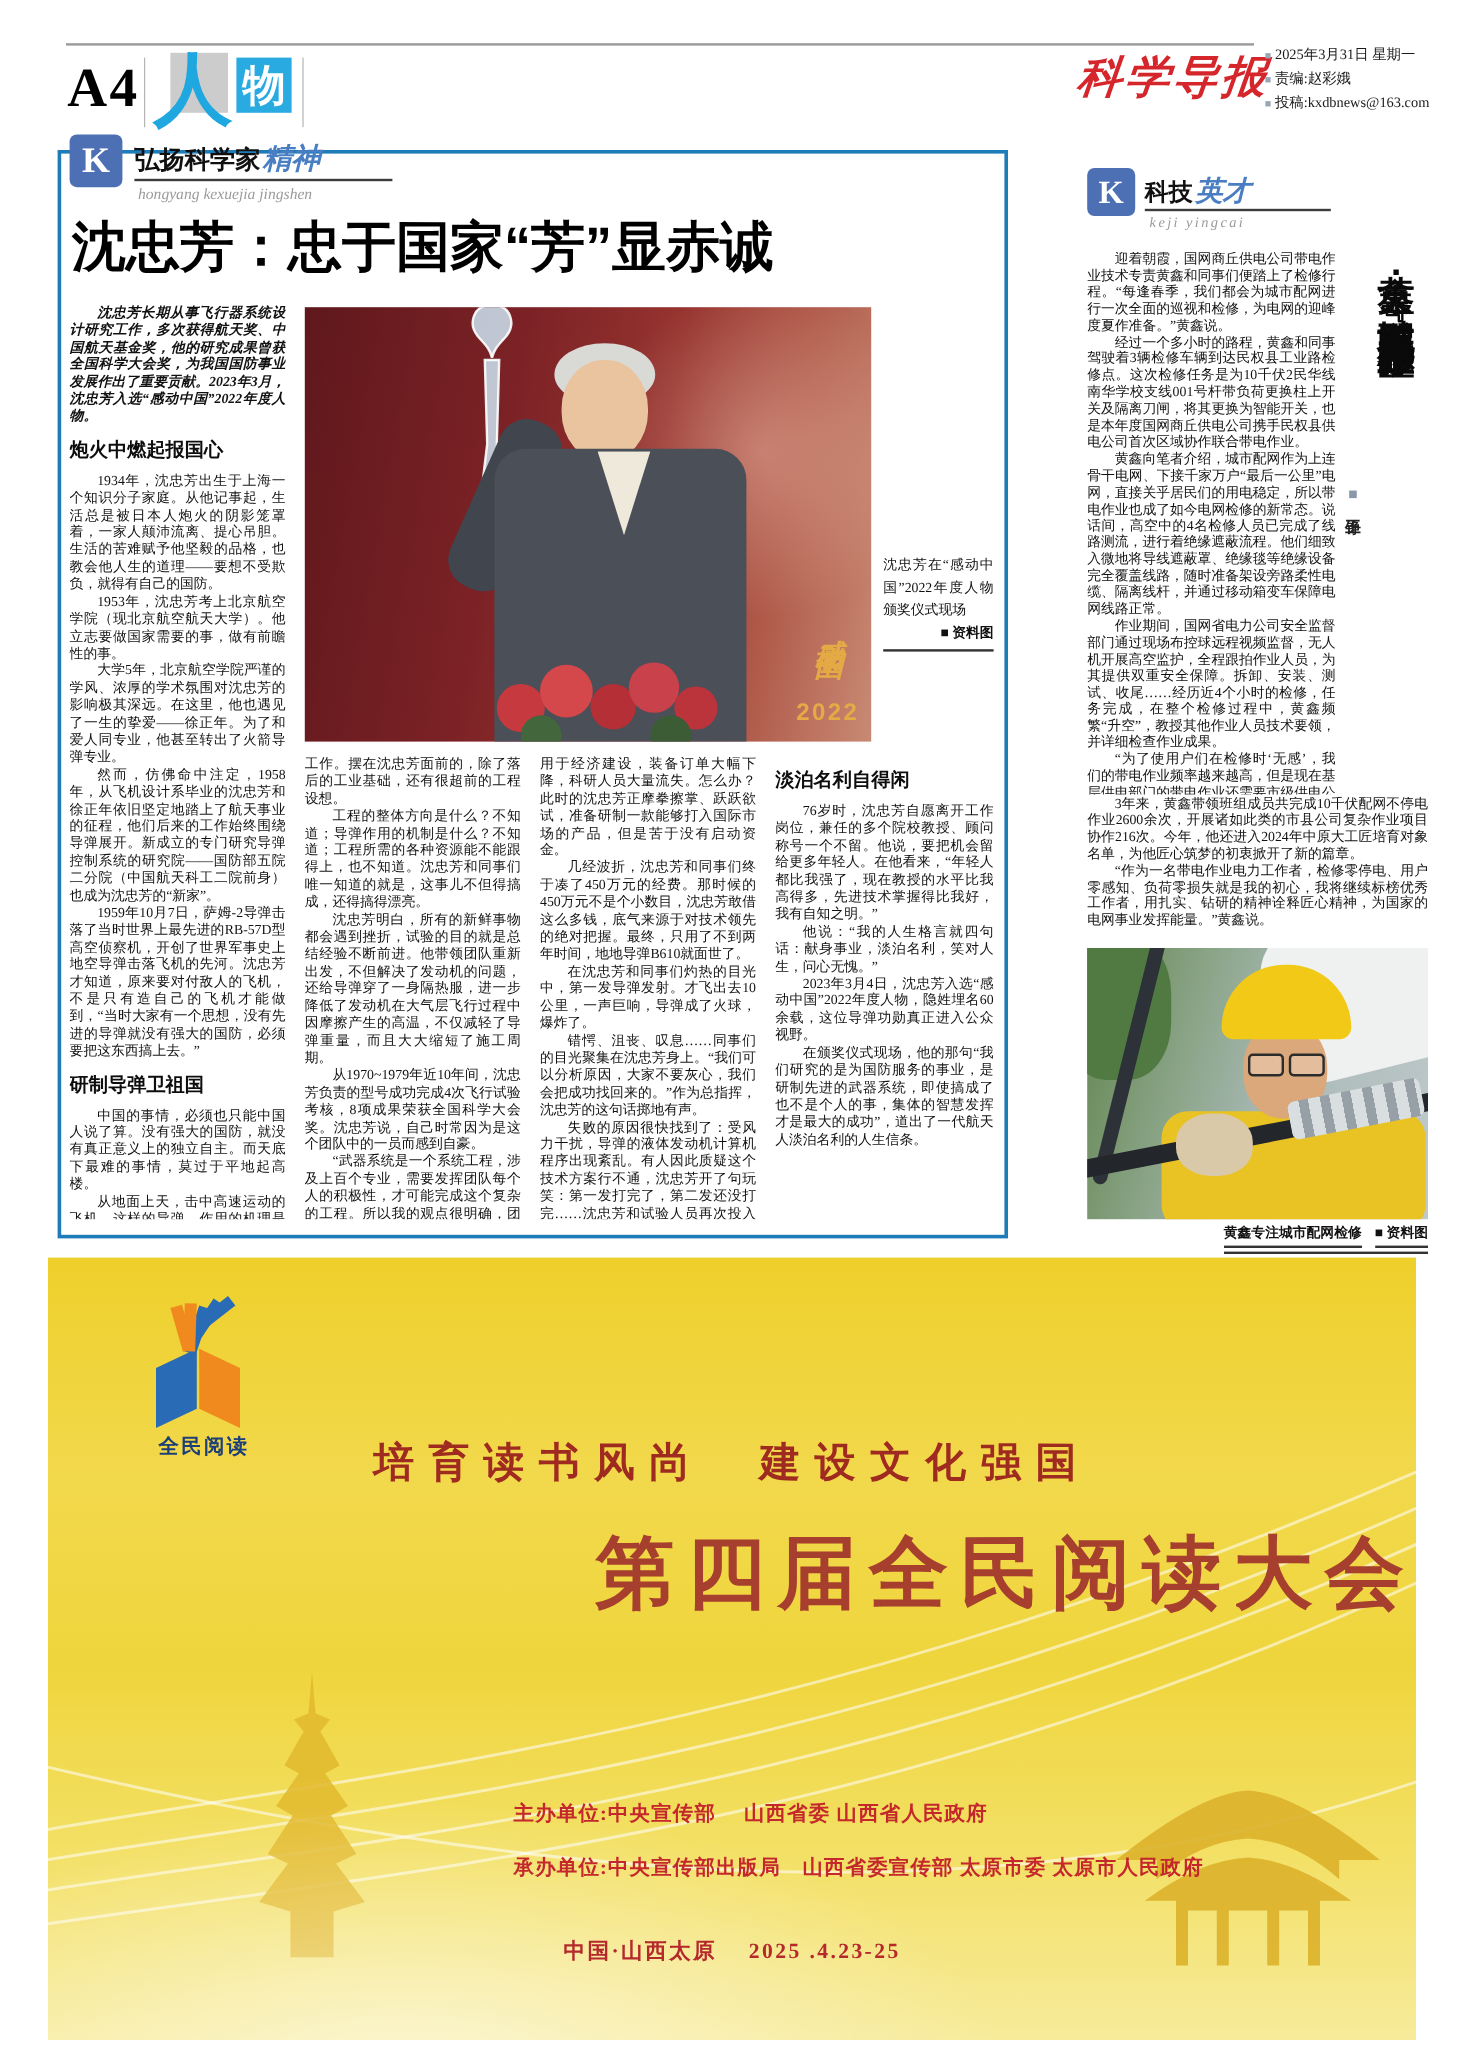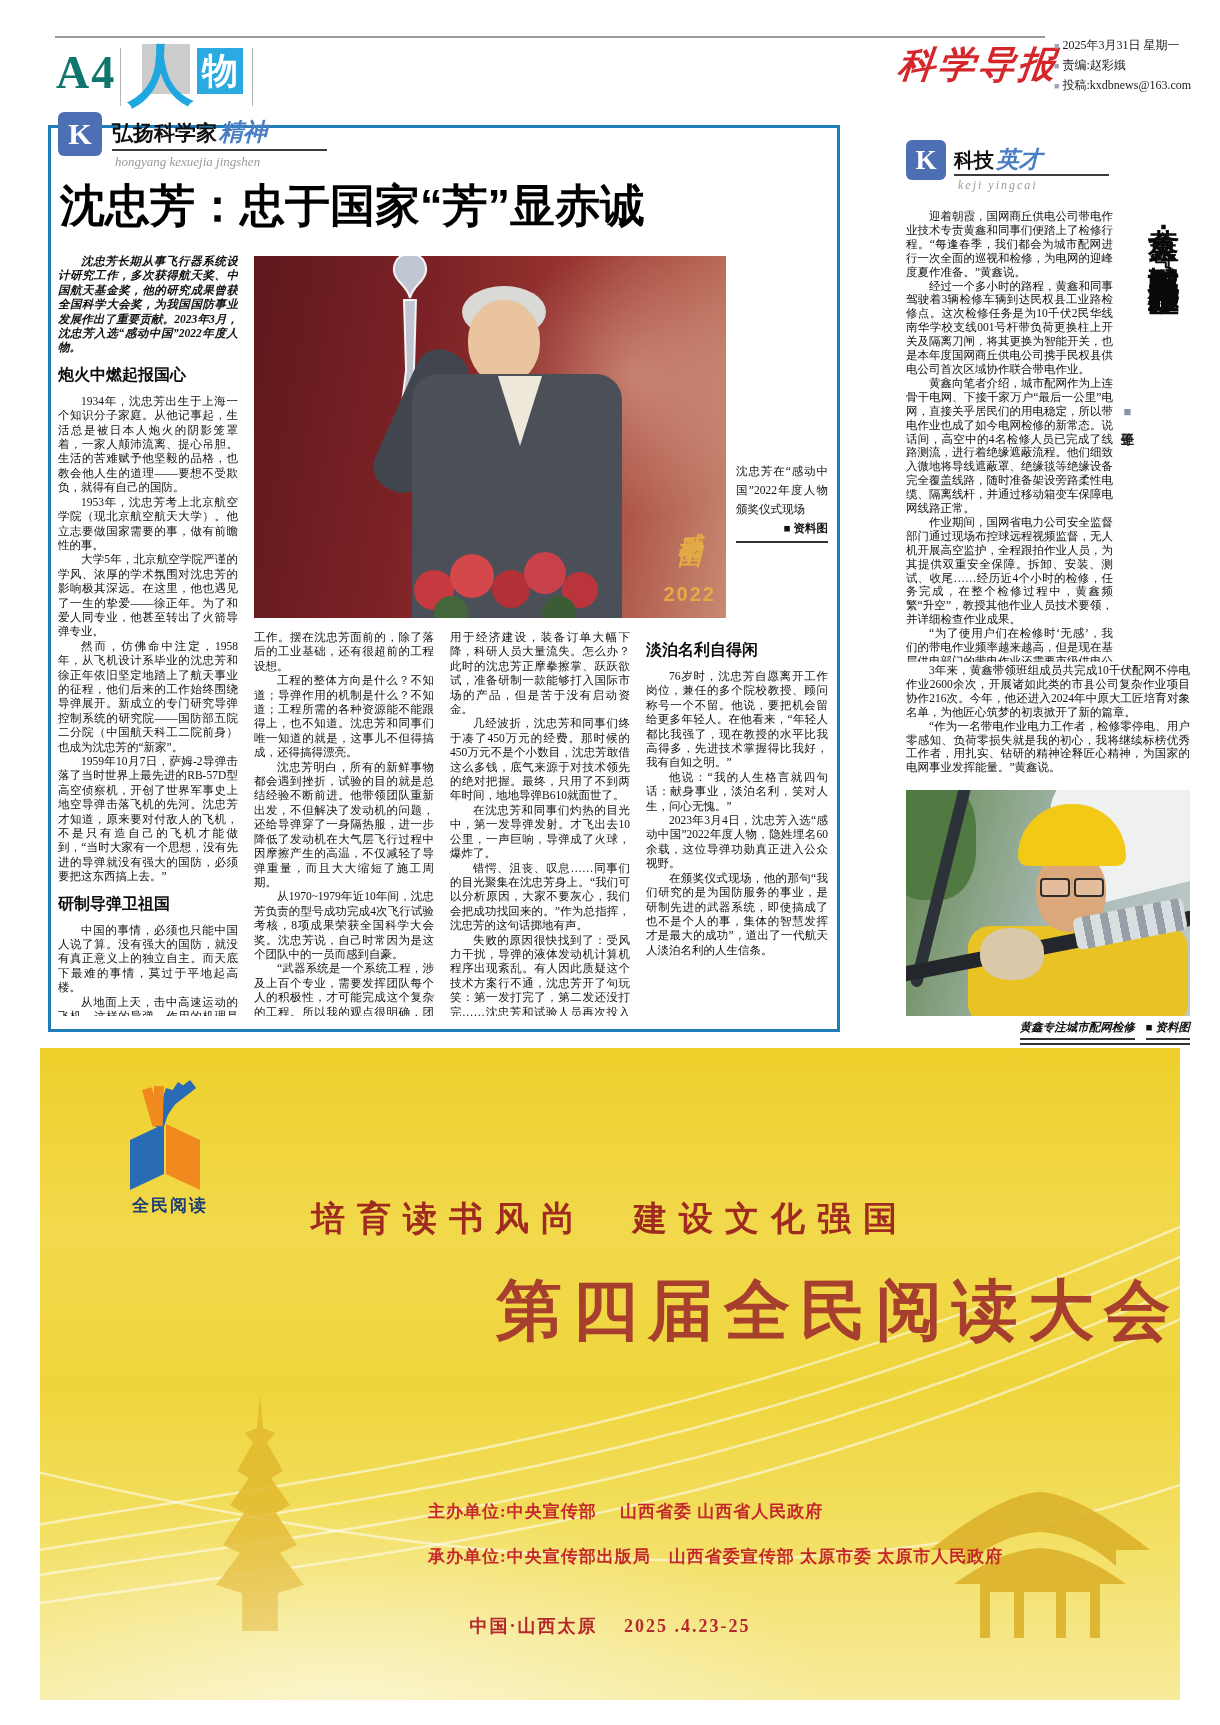--- a/index.html
+++ b/index.html
@@ -1,21 +1,21 @@
 <!DOCTYPE html>
 <html><head>
 <meta charset="utf-8">
 <style>
   html,body{margin:0;padding:0;background:#e9e9e9;}
   .page{position:relative;width:1220px;height:1725px;background:#ffffff;margin:0 auto;overflow:hidden;
         font-family:"Liberation Serif",serif;color:#111;}
 
   
   .topline{position:absolute;left:55px;top:36px;width:990px;height:2px;background:#9a9a9a;}
-  .pageno{position:absolute;left:56px;top:46px;font:bold 46px "Liberation Serif",serif;color:#0f766e;letter-spacing:2px;}
+  .pageno{position:absolute;left:56px;top:46px;font:bold 46px "Liberation Serif",serif;color:#000000;letter-spacing:2px;}
   .vline{position:absolute;top:48px;width:1px;height:58px;background:#b5b5b5;}
   .sec-gray{position:absolute;left:142px;top:44px;width:48px;height:50px;background:#cccccc;}
   .sec-ren{position:absolute;left:128px;top:30px;font:bold 66px "Liberation Serif",serif;color:#1fa8e0;z-index:3;}
   .sec-cyan{position:absolute;left:197px;top:48px;width:46px;height:46px;background:#29abe2;z-index:2;
             display:flex;align-items:center;justify-content:center;}
   .sec-cyan span{font:bold 36px "Liberation Sans",sans-serif;color:#fff;}
   .masthead{position:absolute;left:898px;top:40px;font:bold italic 37px "Liberation Serif",serif;color:#d5262b;
             transform:skewX(-6deg);letter-spacing:3px;}
   .hinfo{position:absolute;left:1054px;top:36px;font:12px "Liberation Serif",serif;color:#1a1a1a;line-height:19px;white-space:nowrap;}
   .hinfo .sq{color:#9aa5b5;font-size:9px;margin-right:3px;}
@@ -84,21 +84,21 @@
   .p2-face{position:absolute;left:130px;top:62px;width:70px;height:80px;background:#dba87b;border-radius:46%;}
   .p2-glasses{position:absolute;left:134px;top:88px;width:62px;height:15px;}
   .p2-glasses div{position:absolute;top:0;width:26px;height:15px;border:2px solid #2c2c2c;border-radius:4px;background:rgba(255,255,255,.25);}
   .p2-body{position:absolute;left:62px;top:136px;width:220px;height:100px;background:#e9c224;border-radius:22px;}
   .p2-cable{position:absolute;left:-20px;top:148px;width:330px;height:15px;background:#23262b;border-radius:8px;transform:rotate(-11deg);}
   .p2-cable2{position:absolute;left:30px;top:-20px;width:12px;height:220px;background:#2d3138;border-radius:6px;transform:rotate(14deg);}
   .p2-clamp{position:absolute;left:168px;top:118px;width:112px;height:32px;border-radius:6px;transform:rotate(-11deg);
             background:repeating-linear-gradient(90deg,#d9dee1 0 10px,#97a0a6 10px 18px);}
   .p2-glove{position:absolute;left:74px;top:138px;width:64px;height:52px;background:#d9c9a8;border-radius:45%;}
   .cap2{position:absolute;left:906px;top:1020px;width:284px;text-align:right;font:bold 11.5px "Liberation Serif",serif;}
-  .cap2 span{display:inline-block;border-bottom:2px solid #333;padding-bottom:3px;font-style:italic;}
+  .cap2 span{display:inline-block;border-bottom:2px solid #333;padding-bottom:3px;}
 
   
   .ad{position:absolute;left:40px;top:1048px;width:1140px;height:652px;overflow:hidden;
       background:linear-gradient(180deg,#eecf2b 0%,#f2d94c 28%,#efd53c 52%,#f3e065 76%,#f7eb9b 100%);}
   .ad svg.deco{position:absolute;left:0;top:0;}
   .ad-logo{position:absolute;left:74px;top:28px;width:112px;text-align:center;}
   .ad-logo .txt{margin-top:4px;font:bold 17px "Liberation Sans",sans-serif;color:#1c3f77;letter-spacing:2px;}
   .ad-slogan{position:absolute;left:0;top:148px;width:100%;text-align:center;
              font:bold 34px "Liberation Serif",serif;color:#9e2a20;letter-spacing:12px;}
   .ad-title{position:absolute;left:0;top:218px;width:100%;text-align:right;

